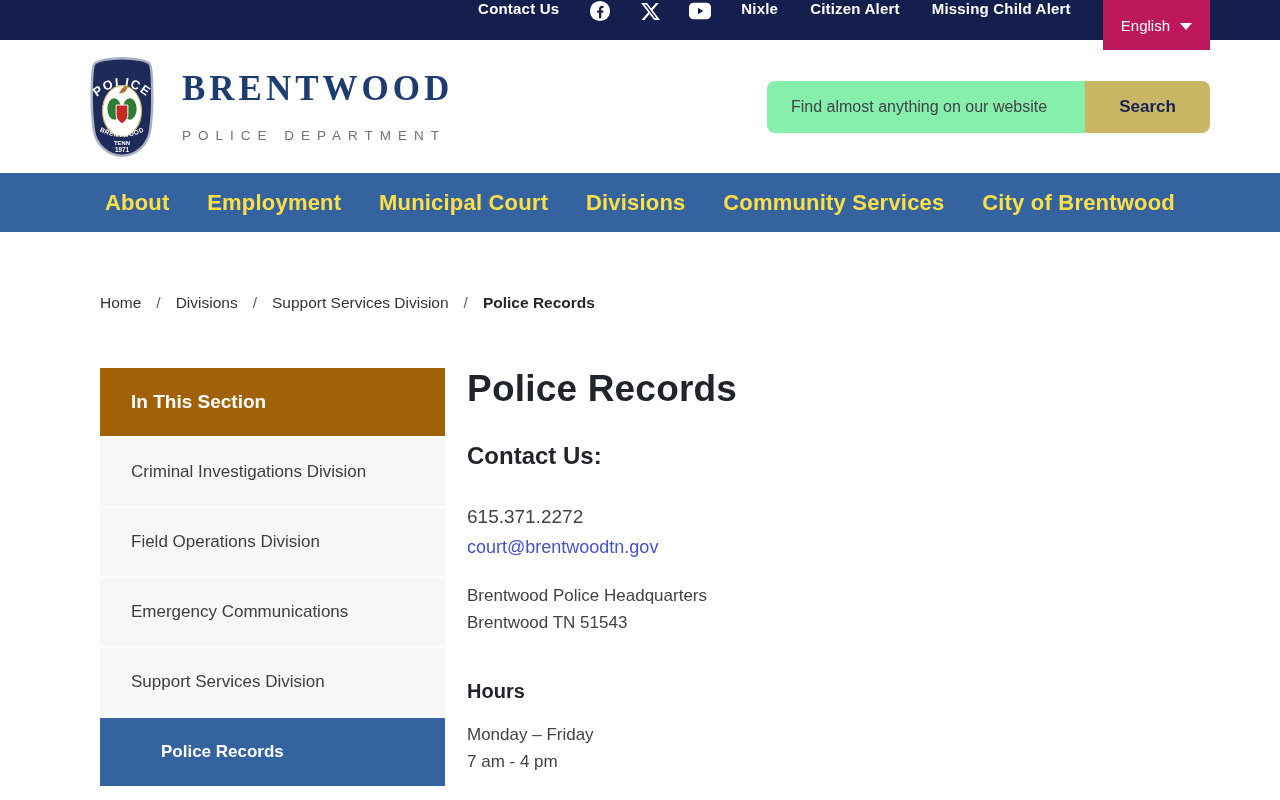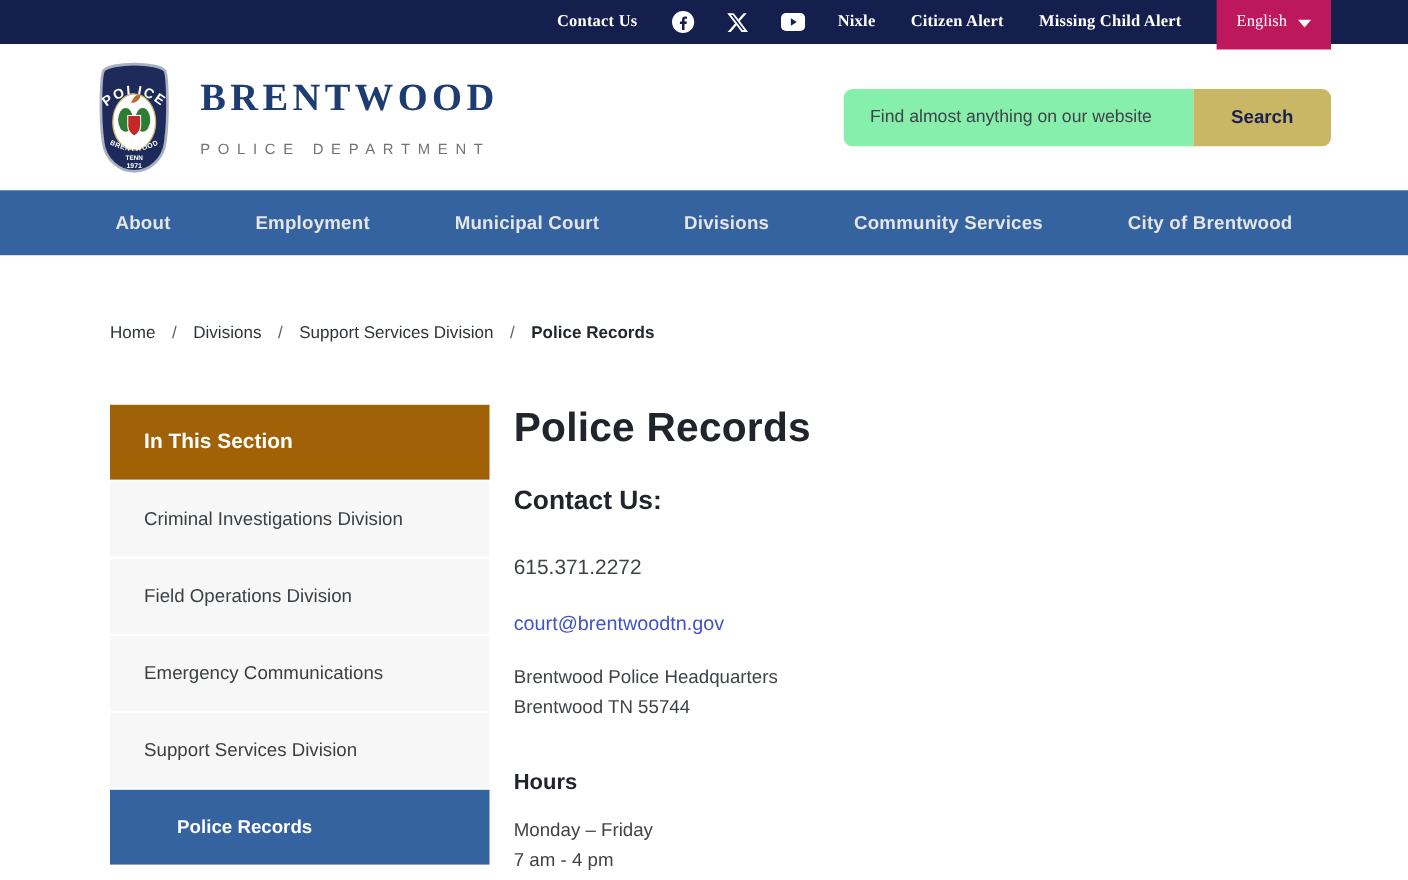--- a/index.html
+++ b/index.html
@@ -2,21 +2,21 @@
 <html><head>
 <meta charset="utf-8">
 <style>
   * { margin: 0; padding: 0; box-sizing: border-box; }
   html, body { width: 1280px; height: 800px; overflow: hidden; background: #fff;
     font-family: "Liberation Sans", sans-serif; }
 
   
   .topbar { height: 40px; background: #141f4d; display: flex; align-items: center;
     justify-content: flex-end; padding-right: 70px; }
-  .topbar-inner { display: flex; align-items: center; height: 100%; font-family: Liberation Serif, serif; }
+  .topbar-inner { display: flex; align-items: flex-start; height: 100%; }
   .toplink { color: #fff; font-size: 15px; font-weight: 600; text-decoration: none;
     margin: 0 16px; letter-spacing: .2px; cursor: pointer; }
   .topicon { width: 22px; height: 22px; margin: 0 14px; display: flex;
     align-items: center; justify-content: center; cursor: pointer; }
   .topicon svg { display: block; }
   .lang-box { height: 50px; background: #be185d; display: flex; align-items: center;
     gap: 10px; padding: 0 18px; margin-left: 16px; color: #fff; font-size: 15px;
     cursor: pointer; }
   .caret { width: 0; height: 0; border-left: 6px solid transparent;
     border-right: 6px solid transparent; border-top: 7px solid #fff; margin-top: 2px; }
@@ -36,21 +36,21 @@
     border-radius: 8px 0 0 8px; padding: 0 24px; font-size: 16px; color: #3f4347;
     font-family: "Liberation Sans", sans-serif; }
   .search input::placeholder { color: #3f4347; opacity: 1; }
   .search button { width: 125px; border: none; background: #c9b766; color: #1b2150;
     font-size: 17px; font-weight: 700; border-radius: 0 8px 8px 0; cursor: pointer;
     font-family: "Liberation Sans", sans-serif; }
 
   
   .mainnav { height: 59px; background: #35639f; display: flex; align-items: center;
     justify-content: space-between; padding: 0 105px; }
-  .navitem { color: #e5e5e5; font-size: 17px; font-weight: 700; text-decoration: none;
+  .navitem { color: #fde047; font-size: 22px; font-weight: 700; text-decoration: none;
     letter-spacing: .2px; cursor: pointer; font-stretch: condensed; }
 
   
   .breadcrumb { margin: 62px 0 0 100px; display: flex; align-items: center;
     font-size: 15.5px; color: #2f3439; }
   .breadcrumb a { color: #2f3439; text-decoration: none; cursor: pointer; }
   .breadcrumb .sep { margin: 0 15px; color: #5a5f66; }
   .breadcrumb .current { font-weight: 700; color: #23272c; }
 
   
@@ -63,21 +63,21 @@
   .side-item.active { background: #35639f; color: #fff; font-weight: 700;
     padding-left: 61px; font-stretch: condensed; }
 
   .main { margin-left: 22px; }
   .page-title { font-size: 37px; font-weight: 700; color: #21252b;
     letter-spacing: .2px; font-stretch: condensed; margin-bottom: 32px; }
   .h2 { font-size: 24px; font-weight: 700; color: #21252b; margin-bottom: 36px;
     font-stretch: condensed; }
   .phone { font-size: 19px; color: #3f4347; margin-bottom: 9px; }
   .email { font-size: 18px; color: #4252c7; text-decoration: none; display: inline-block;
-    margin-bottom: 24px; cursor: pointer; margin-top: 20px; }
+    margin-bottom: 24px; cursor: pointer; }
   .address div { font-size: 17px; color: #3f4347; line-height: 27px; }
   .h3 { font-size: 20px; font-weight: 700; color: #21252b; margin: 44px 0 18px 0;
     font-stretch: condensed; }
   .hours div { font-size: 17px; color: #3f4347; line-height: 27px; }
 </style>
 </head>
 <body>
 
 <div class="topbar">
   <div class="topbar-inner">
@@ -178,21 +178,21 @@
 
   <main class="main">
     <h1 class="page-title">Police Records</h1>
 
     <h2 class="h2">Contact Us:</h2>
     <div class="phone">615.371.2272</div>
     <a class="email">court@brentwoodtn.gov</a>
 
     <div class="address">
       <div>Brentwood Police Headquarters</div>
-      <div>Brentwood TN 55744</div>
+      <div>Brentwood TN 51543</div>
     </div>
 
     <h3 class="h3">Hours</h3>
     <div class="hours">
       <div>Monday – Friday</div>
       <div>7 am - 4 pm</div>
     </div>
   </main>
 
 </div>

